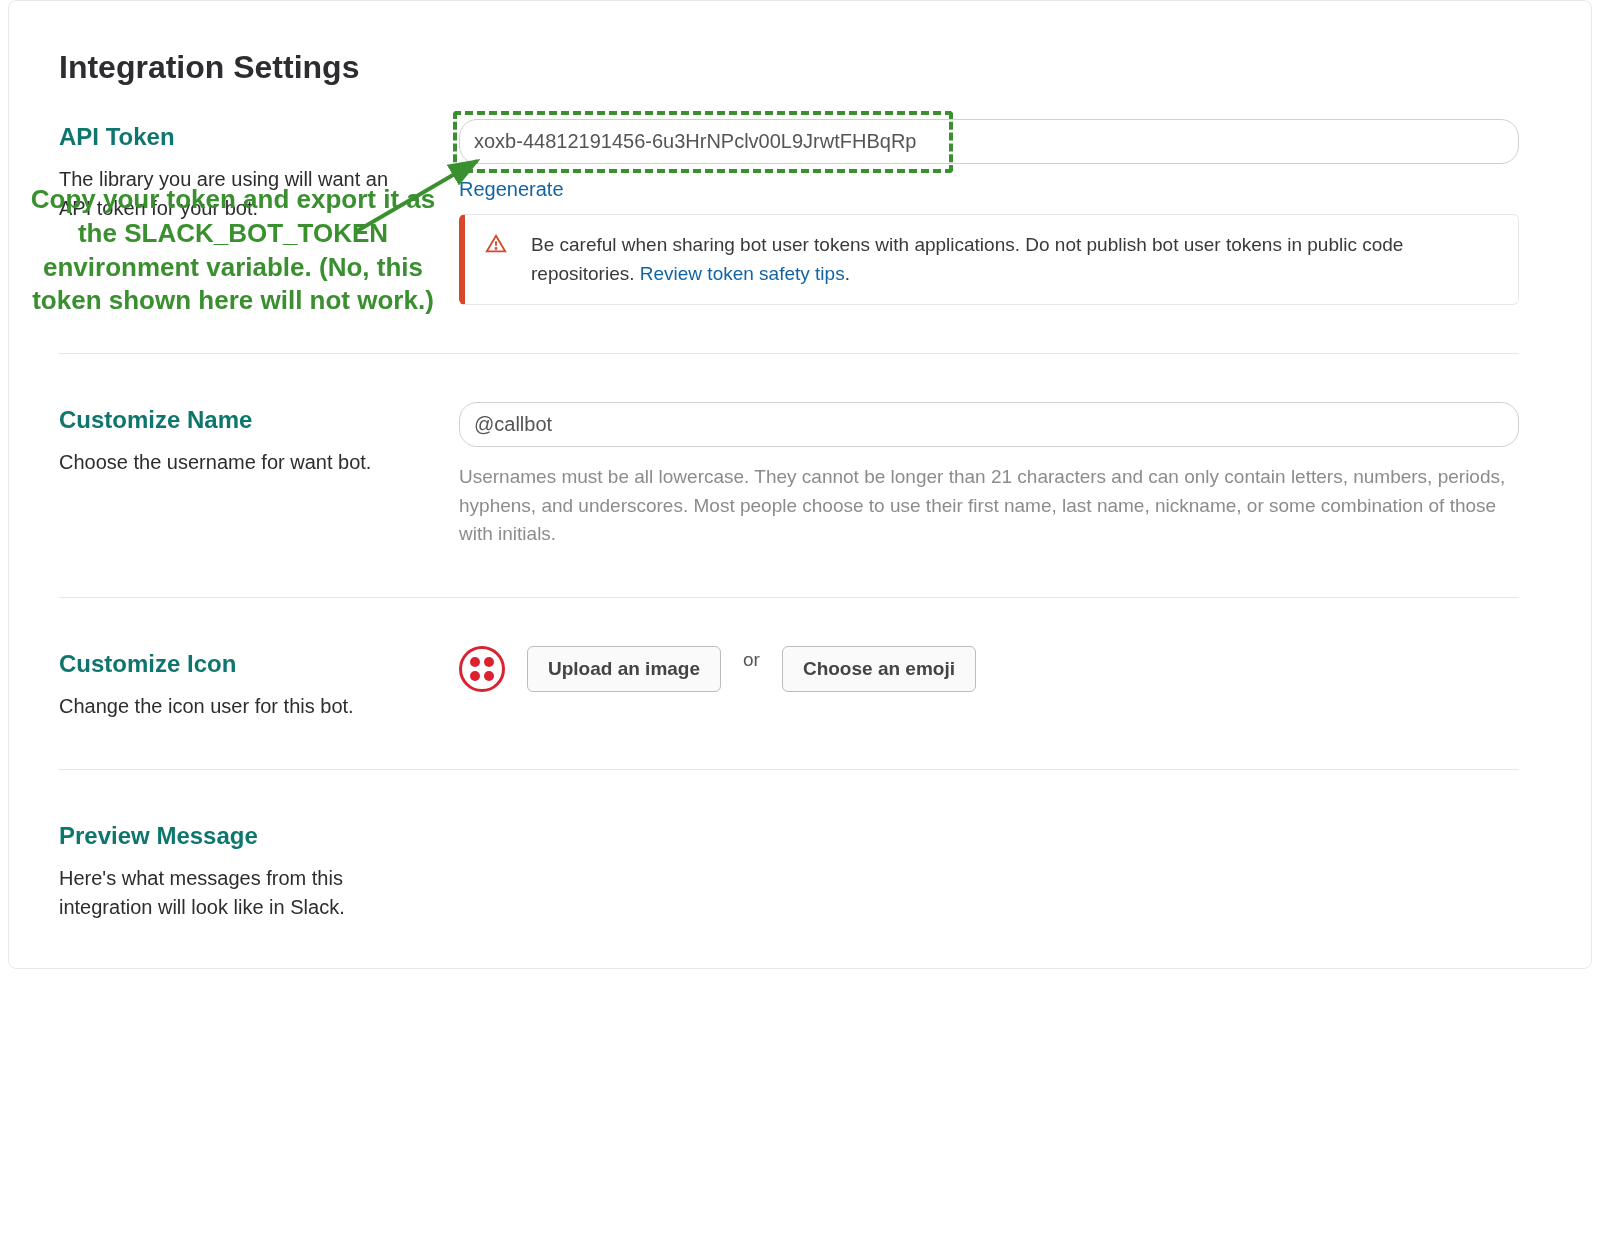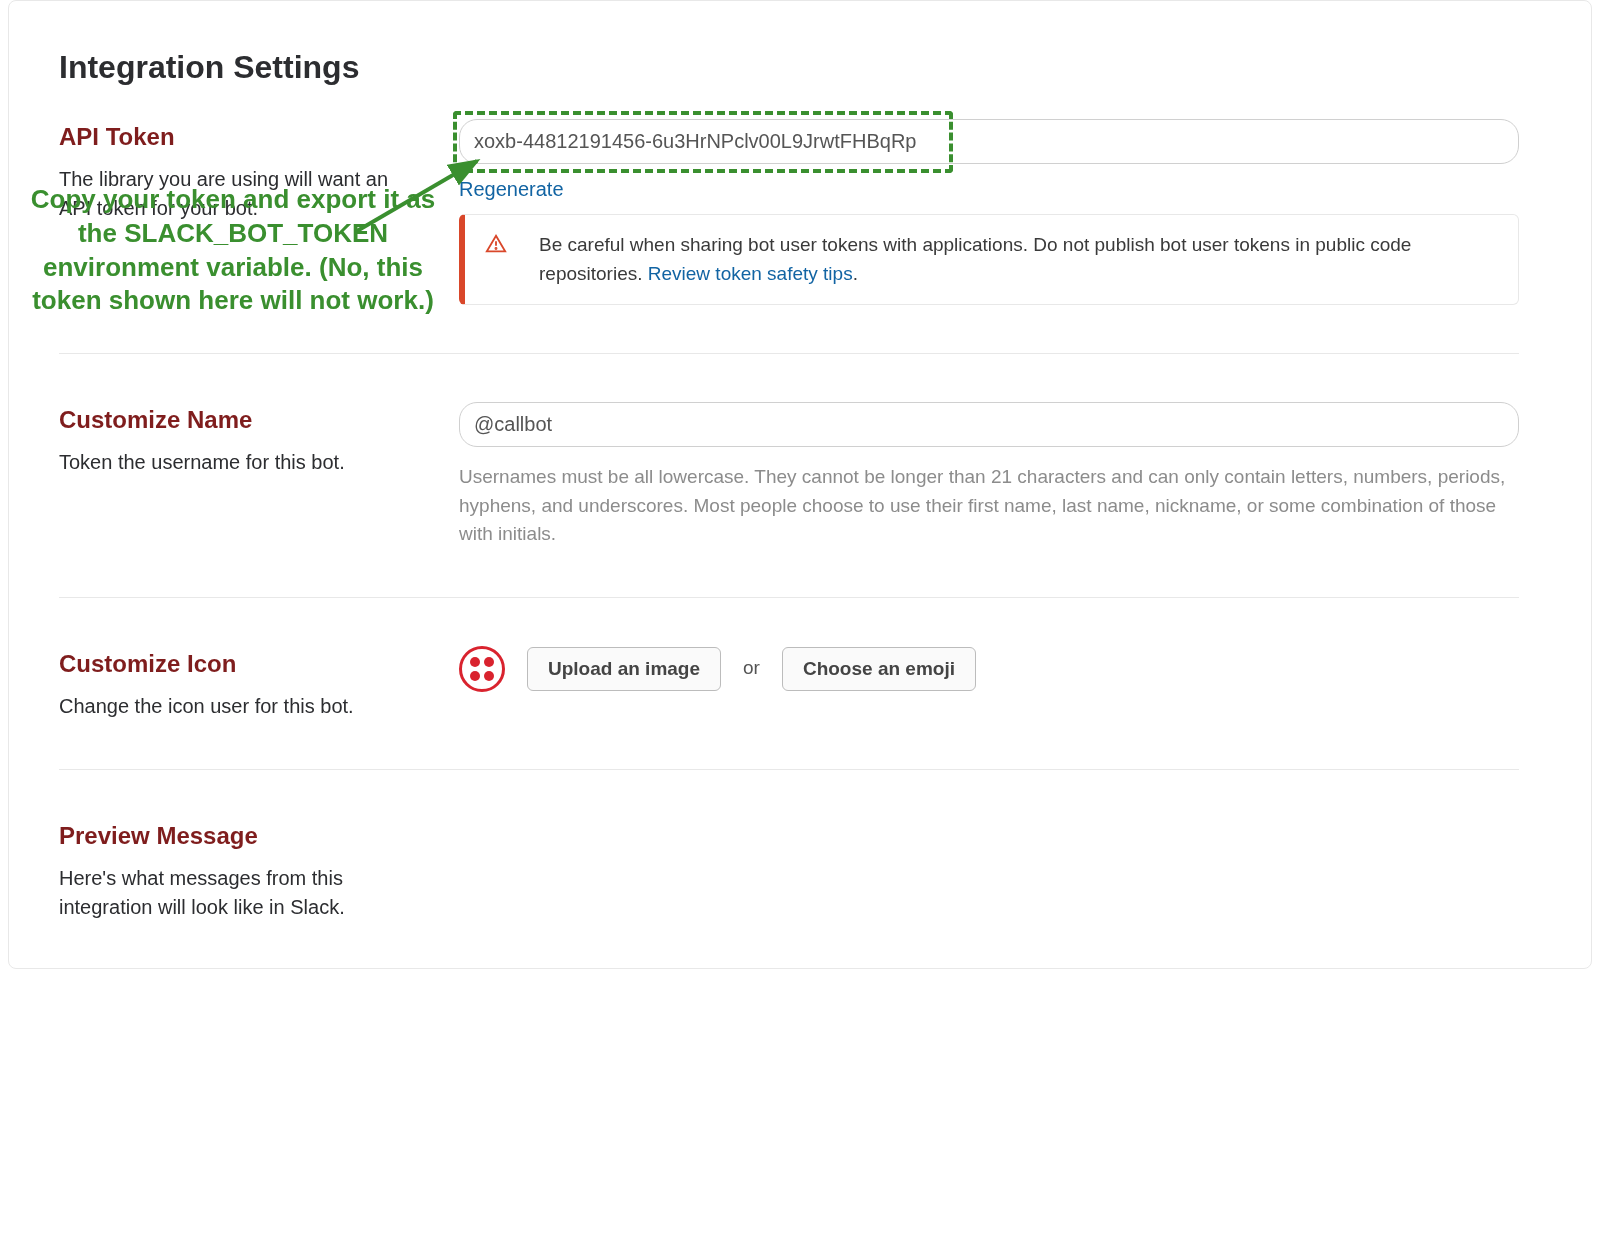--- a/index.html
+++ b/index.html
@@ -38,21 +38,21 @@
       width: 360px;
       flex-shrink: 0;
     }
     .section-right {
       flex: 1;
     }
     h2.section-title {
       font-size: 24px;
       font-weight: 700;
       margin-bottom: 10px;
-      color: #7f1d1d;
+      color: #0f766e;
     }
     .section-desc {
       font-size: 20px;
       color: #2c2d30;
       line-height: 1.45;
     }
     .text-input {
       width: 100%;
       border: 1px solid #d0d0d0;
       border-radius: 18px;
@@ -82,21 +82,21 @@
       font-size: 20px;
       margin-top: 10px;
       cursor: pointer;
     }
     .warning-box {
       border: 1px solid #e8e8e8;
       border-left: 6px solid #d9472a;
       border-radius: 6px;
       padding: 16px 20px;
       display: flex;
-      gap: 32px;
+      gap: 24px;
       margin-top: 10px;
       align-items: flex-start;
     }
     .warning-icon {
       flex-shrink: 0;
       margin-top: 2px;
     }
     .warning-text {
       font-size: 19px;
       color: #3a3a3a;
@@ -108,21 +108,20 @@
       cursor: pointer;
     }
     .help-text {
       color: #8c8c8c;
       font-size: 19px;
       margin-top: 16px;
       line-height: 1.5;
     }
     .icon-row {
       display: flex;
-      align-items: center;
       gap: 22px;
     }
     .bot-icon {
       width: 46px;
       height: 46px;
       border: 3px solid #d9232e;
       border-radius: 50%;
       display: flex;
       align-items: center;
       justify-content: center;
@@ -246,21 +245,21 @@
           <path d="M0,0 L8,3 L0,6 Z" fill="#3a8f2f"></path>
         </marker>
       </defs>
       <line x1="10" y1="80" x2="130" y2="10" stroke="#3a8f2f" stroke-width="4" marker-end="url(#ah)"></line>
     </svg>
   </div>
 
   <div class="section">
     <div class="section-left">
       <h2 class="section-title">Customize Name</h2>
-      <p class="section-desc">Token the username for this bot.</p>
+      <p class="section-desc">Choose the username for want bot.</p>
     </div>
     <div class="section-right">
       <input type="text" class="text-input" value="@callbot" style="">
       <p class="help-text">Usernames must be all lowercase. They cannot be longer than 21 characters and can only contain letters, numbers, periods, hyphens, and underscores. Most people choose to use their first name, last name, nickname, or some combination of those with initials.</p>
     </div>
   </div>
 
   <div class="section">
     <div class="section-left">
       <h2 class="section-title">Customize Icon</h2>

